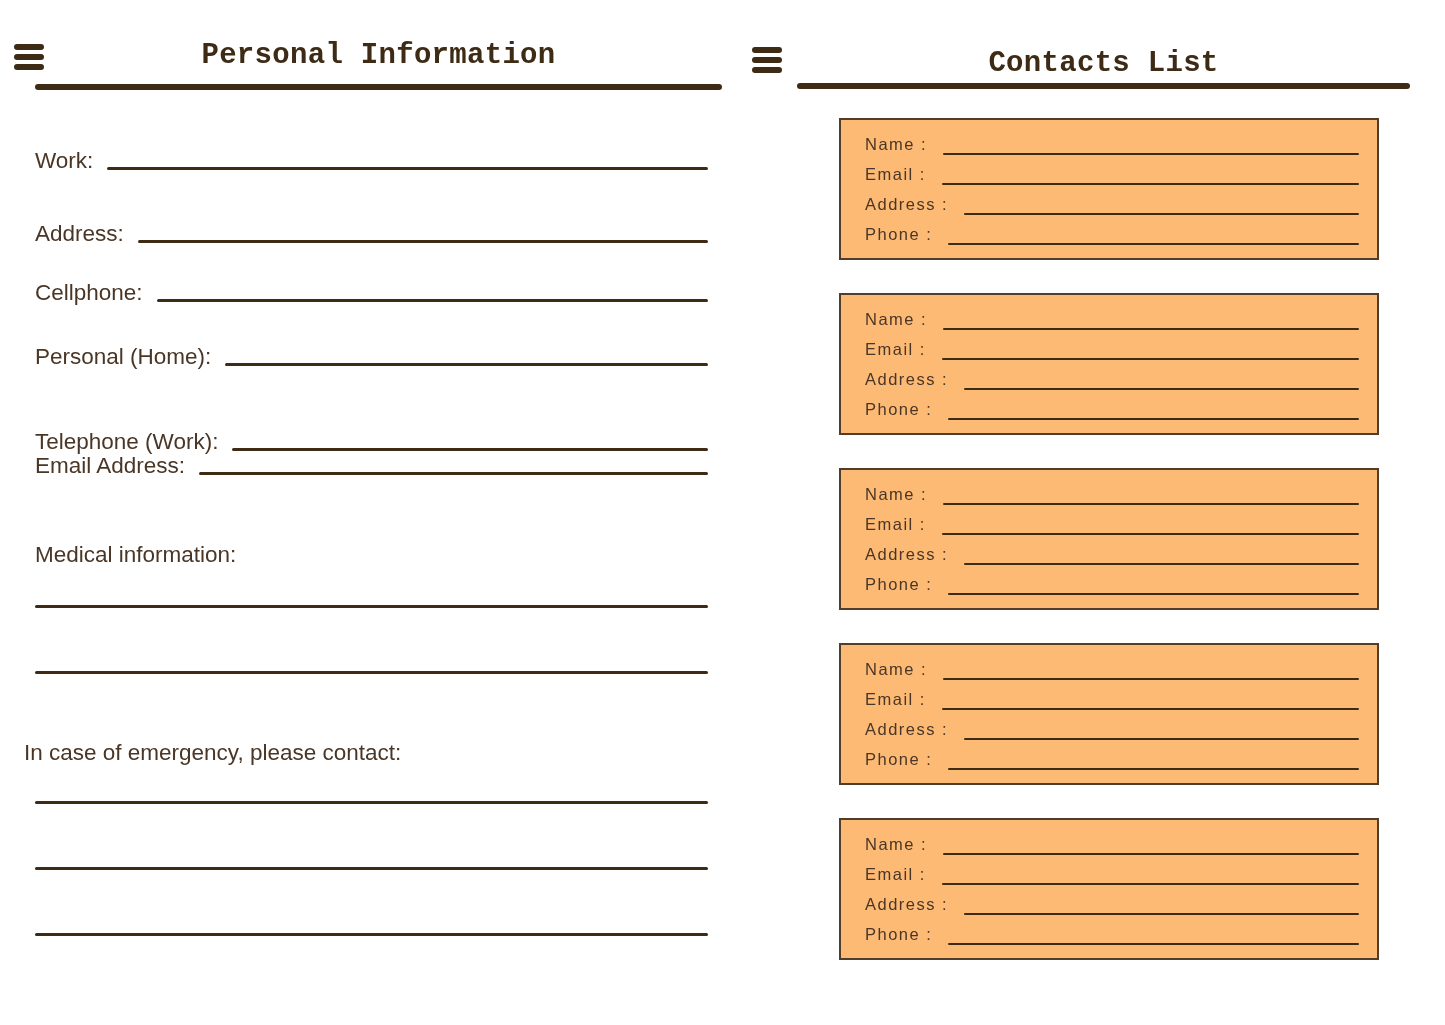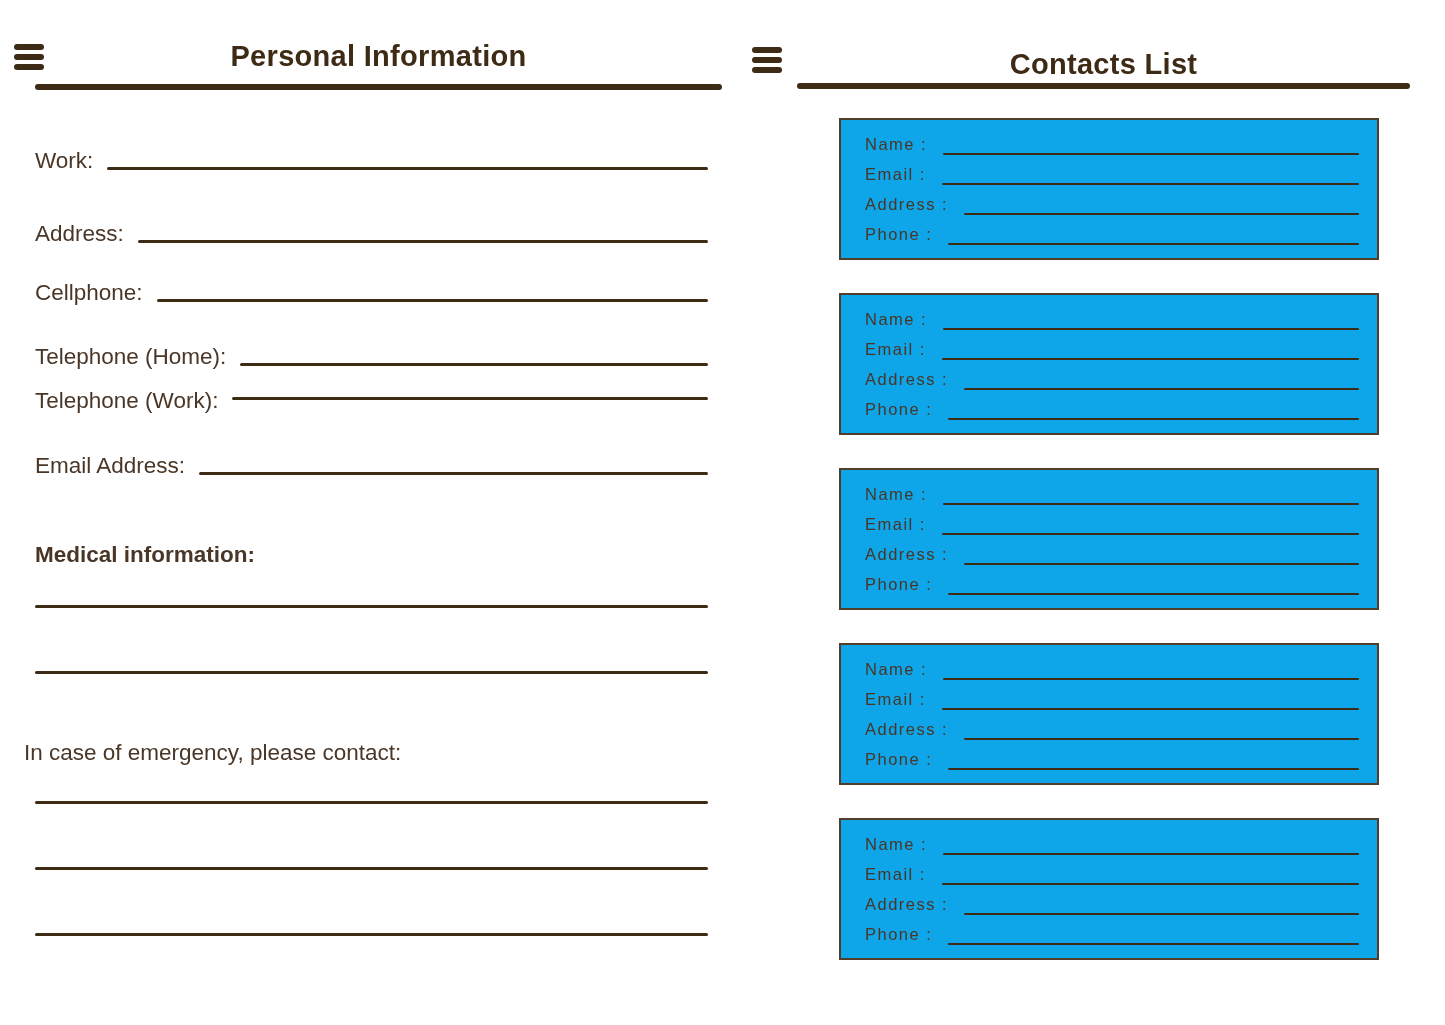--- a/index.html
+++ b/index.html
@@ -15,21 +15,21 @@
   
   .menu-icon { position: absolute; width: 30px; cursor: pointer; }
   .menu-icon .bar { height: 6px; background: #3e2b16; border-radius: 3px; margin-bottom: 4px; }
   .menu-icon .bar:last-child { margin-bottom: 0; }
   #menu-left  { left: 14px;  top: 44px; }
   #menu-right { left: 752px; top: 47px; }
 
   
   .page-title {
     position: absolute;
-    font-family: Liberation Sans, sans-serif;
+    font-family: Liberation Mono, monospace;
     font-weight: 700;
     font-size: 29px;
     line-height: 36px;
     color: #3e2b16;
     text-align: center;
     letter-spacing: 0.3px;
   }
   #title-left  { left: 35px;  width: 687px; top: 38px; }
   #title-right { left: 797px; width: 613px; top: 46px; }
 
@@ -47,44 +47,44 @@
   .input-line {
     flex: 1; height: 0;
     border-bottom: 3px solid #3e2b16;
     border-radius: 2px;
     margin-left: 14px; margin-bottom: 5px;
   }
   #field-row-0 { top: 147px; }
   #field-row-1 { top: 220px; }
   #field-row-2 { top: 279px; }
   #field-row-3 { top: 343px; }
-  #field-row-4 { top: 387px; align-items: center; }
+  #field-row-4 { top: 428px; }
   #field-row-5 { top: 452px; }
 
   .section-label { position: absolute; font-size: 22.5px; line-height: 28px; color: #4a3626; }
-  #medical-label   { left: 35px; top: 541px; font-weight: bold; }
+  #medical-label   { left: 35px; top: 541px; }
   #emergency-label { left: 24px; top: 739px; }
 
   .writing-line {
     position: absolute;
     left: 35px; width: 673px; height: 3px;
     background: #3e2b16; border-radius: 2px;
   }
   #medical-line-0   { top: 605px; }
   #medical-line-1   { top: 671px; }
   #emergency-line-0 { top: 801px; }
   #emergency-line-1 { top: 867px; }
   #emergency-line-2 { top: 933px; }
 
   
   .contact-card {
     position: absolute;
     left: 839px; width: 540px; height: 142px;
     border: 2px solid #503d2a;
-    background: #0ea5e9;
+    background: #fdba74;
     padding: 9px 18px 0 24px;
   }
   #contact-card-0 { top: 118px; }
   #contact-card-1 { top: 293px; }
   #contact-card-2 { top: 468px; }
   #contact-card-3 { top: 643px; }
   #contact-card-4 { top: 818px; }
 
   .contact-row { display: flex; align-items: center; height: 30px; }
   .contact-label {
@@ -119,21 +119,21 @@
   </div>
   <div class="field-row" id="field-row-1">
     <span class="field-label">Address:</span>
     <span class="input-line"></span>
   </div>
   <div class="field-row" id="field-row-2">
     <span class="field-label">Cellphone:</span>
     <span class="input-line"></span>
   </div>
   <div class="field-row" id="field-row-3">
-    <span class="field-label">Telephone (Home):</span>
+    <span class="field-label">Personal (Home):</span>
     <span class="input-line"></span>
   </div>
   <div class="field-row" id="field-row-4">
     <span class="field-label">Telephone (Work):</span>
     <span class="input-line"></span>
   </div>
   <div class="field-row" id="field-row-5">
     <span class="field-label">Email Address:</span>
     <span class="input-line"></span>
   </div>

